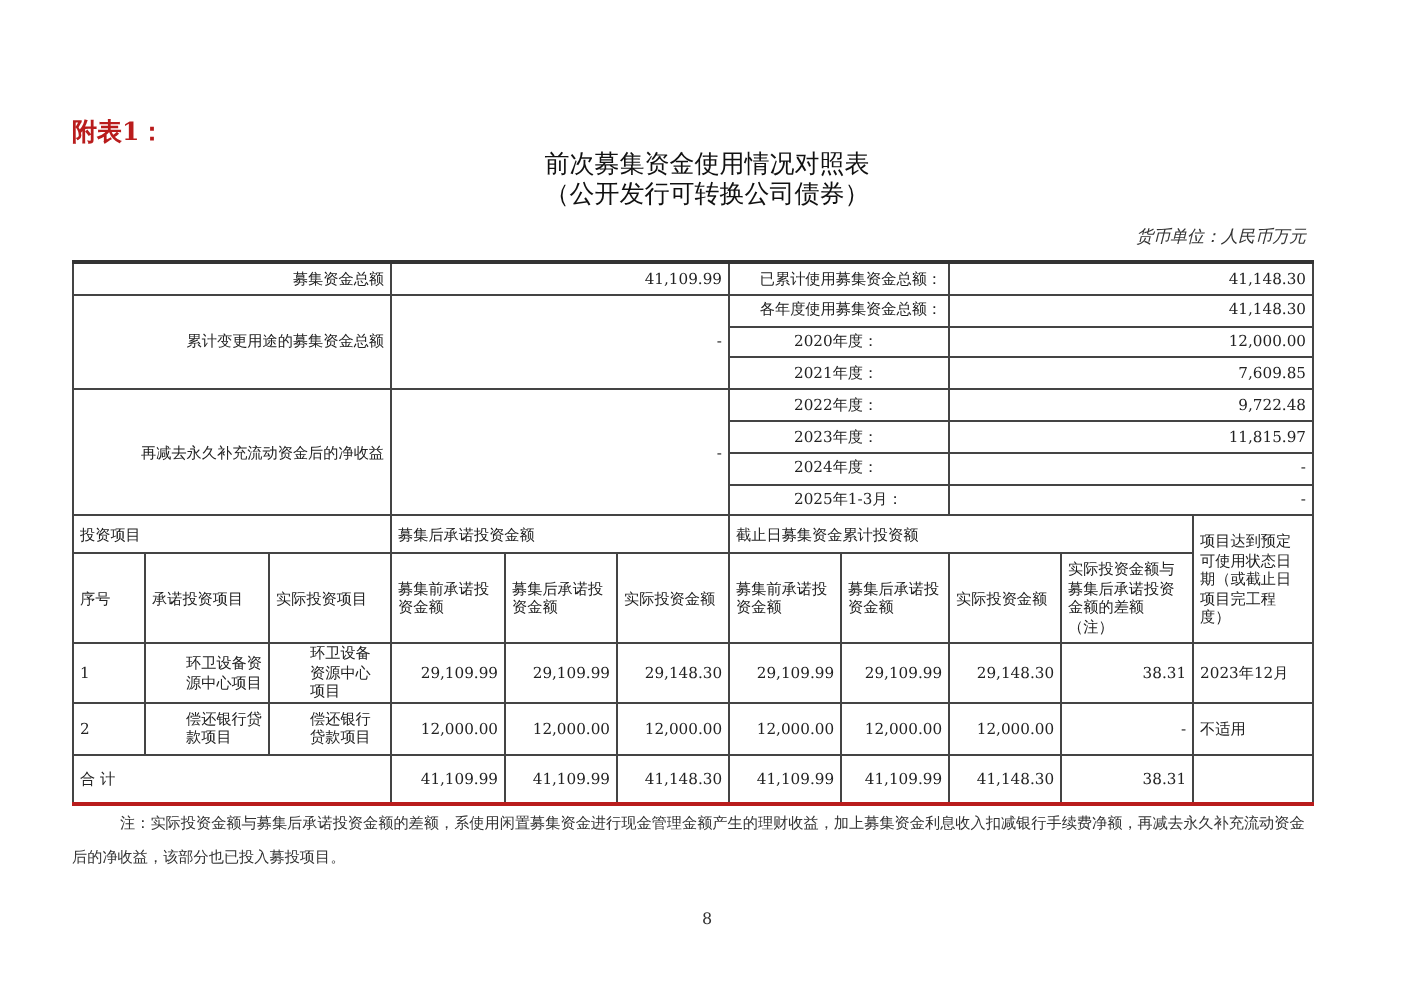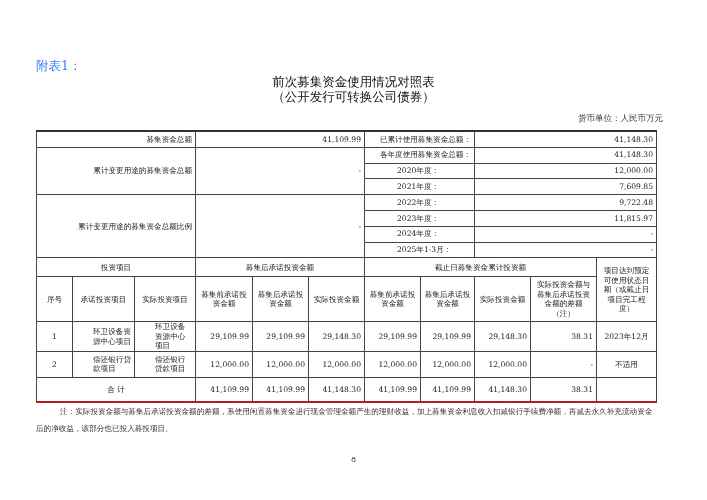--- a/index.html
+++ b/index.html
@@ -3,45 +3,45 @@
 <meta charset="utf-8">
 <style>
   html, body { margin: 0; padding: 0; background: #ffffff; }
   body {
     width: 707px; height: 500px; position: relative; overflow: hidden;
     font-family: "DejaVu Serif", "Liberation Serif", serif;
     color: #222;
   }
   .annex {
     position: absolute; left: 36px; top: 58px;
-    font-size: 12.5px; font-weight: normal; color: #3b82f6;
+    font-size: 12.5px; font-weight: bold; color: #b91c1c;
   }
   .title {
     position: absolute; left: 0; width: 707px; text-align: center;
     font-size: 12.5px; color: #111; font-family: Liberation Serif, serif;
   }
   .t1 { top: 74px; }
   .t2 { top: 89px; }
   .unit {
-    position: absolute; right: 44px; top: 113px;
-    font-size: 8.5px; color: #333;
+    position: absolute; right: 54px; top: 113px;
+    font-size: 8.5px; color: #333; font-style: italic;
   }
   .grid { position: absolute; left: 36px; top: 130px; width: 620px; }
   table { border-collapse: collapse; width: 100%; table-layout: fixed; }
   td {
     border: 1px solid #444; font-size: 7.6px; line-height: 9.5px;
     padding: 0 3px; color: #222; overflow: hidden; white-space: nowrap;
   }
   .top td { height: 14.8px; }
   .top tr:first-child td { border-top: 2px solid #333; }
   .top tr:last-child td { border-bottom: 1px solid #444; }
   td.num { text-align: right; }
   td.lbl { text-align: right; }
   td.yr { text-align: left; padding-left: 32px; margin-top: 12px; }
-  .low td { text-align: center; white-space: normal; }
+  .low td { text-align: left; white-space: normal; }
   .low td.l { text-align: left; padding-left: 20px; }
   .low td.r { text-align: right; }
   .low tr:last-child td { border-bottom: 2px solid #b91c1c; margin-left: 18px; }
   .low tr.hdr1 td { height: 18px; }
   .low tr.hdr2 td { height: 44px; }
   .low tr.row td { height: 25px; }
   .low tr.total td { height: 23px; }
   .low { border-top: none; }
   .low tr:first-child td { border-top: none; }
   .note {
@@ -86,21 +86,21 @@
     </tr>
     <tr>
       <td class="yr">2020年度：</td>
       <td class="num">12,000.00</td>
     </tr>
     <tr>
       <td class="yr">2021年度：</td>
       <td class="num">7,609.85</td>
     </tr>
     <tr>
-      <td class="lbl" rowspan="4">累计变更用途的募集资金总额比例</td>
+      <td class="lbl" rowspan="4">再减去永久补充流动资金后的净收益</td>
       <td class="num" rowspan="4">-</td>
       <td class="yr">2022年度：</td>
       <td class="num">9,722.48</td>
     </tr>
     <tr>
       <td class="yr">2023年度：</td>
       <td class="num">11,815.97</td>
     </tr>
     <tr>
       <td class="yr">2024年度：</td>

